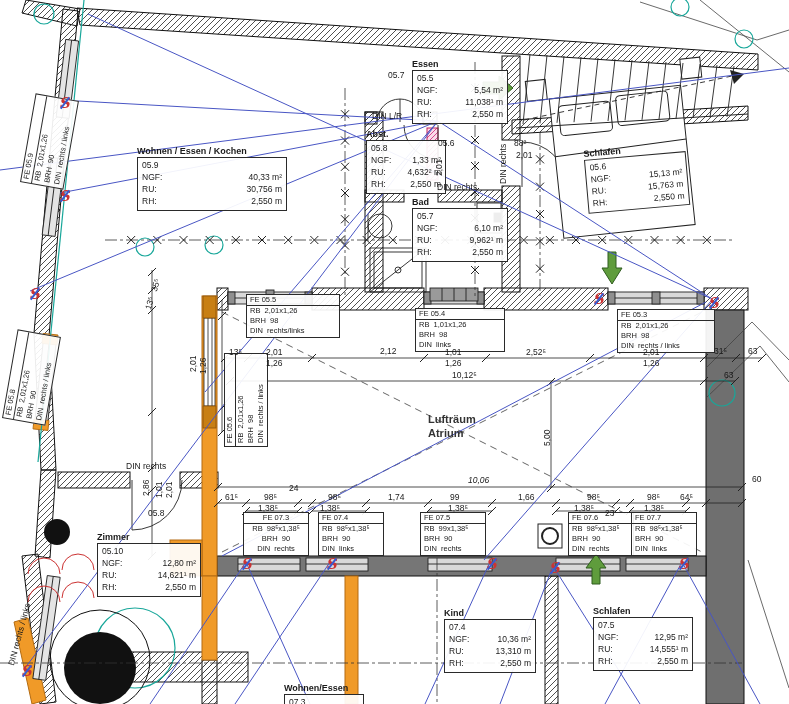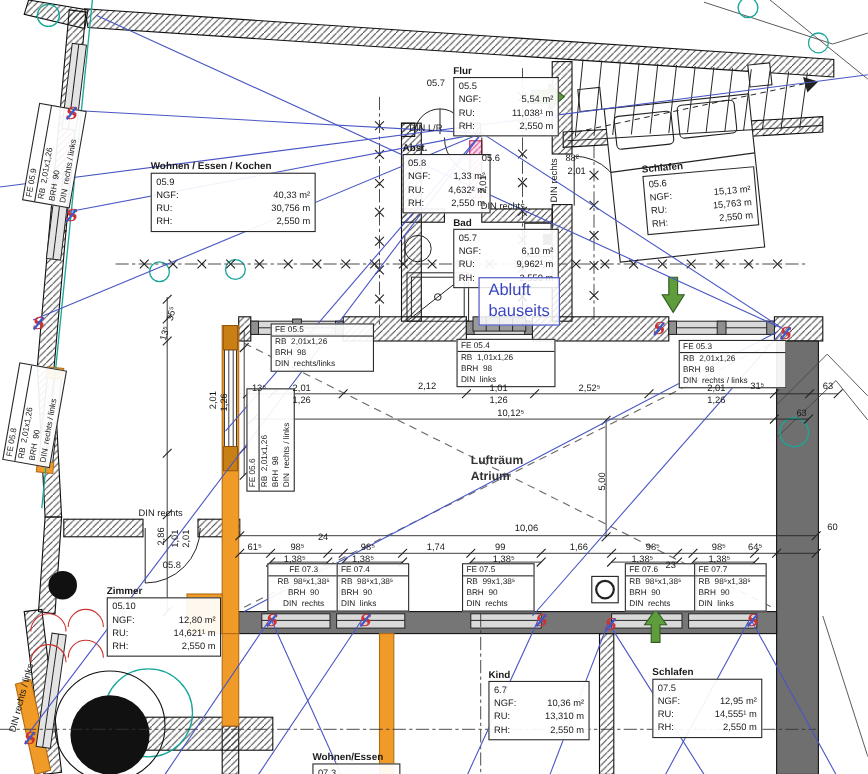--- a/index.html
+++ b/index.html
@@ -428,21 +428,21 @@
           <span>RU:</span>
           <span>30,756 m</span>
         </div>
         <div class="rrow">
           <span>RH:</span>
           <span>2,550 m</span>
         </div>
       </div>
     </div>
     <div class="abs" style="left: 412px; top: 59px;">
-      <div class="room-name">Flur</div>
+      <div class="room-name">Essen</div>
       <div class="room-box" style="width: 86px;">
         <div class="rrow">
           <span>05.5</span>
         </div>
         <div class="rrow">
           <span>NGF:</span>
           <span>5,54 m²</span>
         </div>
         <div class="rrow">
           <span>RU:</span>
@@ -531,21 +531,21 @@
         <div class="rrow">
           <span>RH:</span>
           <span>2,550 m</span>
         </div>
       </div>
     </div>
     <div class="abs" style="left: 444px; top: 608px;">
       <div class="room-name">Kind</div>
       <div class="room-box" style="width: 82px;">
         <div class="rrow">
-          <span>6.7</span>
+          <span>07.4</span>
         </div>
         <div class="rrow">
           <span>NGF:</span>
           <span>10,36 m²</span>
         </div>
         <div class="rrow">
           <span>RU:</span>
           <span>13,310 m</span>
         </div>
         <div class="rrow">
@@ -617,21 +617,21 @@
       <div class="fe-row">RB  2,01x1,26</div>
       <div class="fe-row">BRH  98</div>
       <div class="fe-row">DIN  rechts / links</div>
     </div>
     <div class="abs fe-box" style="left: 243px; top: 512px; width: 64px; text-align: center;">
       <div class="fe-row fe-head">FE 07.3</div>
       <div class="fe-row">RB  98⁵x1,38⁵</div>
       <div class="fe-row">BRH  90</div>
       <div class="fe-row">DIN  rechts</div>
     </div>
-    <div class="abs fe-box" style="left: 306px; top: 512px; width: 64px;">
+    <div class="abs fe-box" style="left: 318px; top: 512px; width: 64px;">
       <div class="fe-row fe-head">FE 07.4</div>
       <div class="fe-row">RB  98⁵x1,38⁵</div>
       <div class="fe-row">BRH  90</div>
       <div class="fe-row">DIN  links</div>
     </div>
     <div class="abs fe-box" style="left: 420px; top: 512px; width: 64px;">
       <div class="fe-row fe-head">FE 07.5</div>
       <div class="fe-row">RB  99x1,38⁵</div>
       <div class="fe-row">BRH  90</div>
       <div class="fe-row">DIN  rechts</div>
@@ -658,26 +658,26 @@
     <div class="abs dim" style="left: 516px; top: 150px;">2,01</div>
     <div class="abs dim" style="left: 229px; top: 347px;">13⁵</div>
     <div class="abs dim" style="left: 266px; top: 347px;">2,01</div>
     <div class="abs dim" style="left: 266px; top: 358px;">1,26</div>
     <div class="abs dim" style="left: 380px; top: 346px; text-align: center;">2,12</div>
     <div class="abs dim" style="left: 445px; top: 347px;">1,01</div>
     <div class="abs dim" style="left: 445px; top: 358px;">1,26</div>
     <div class="abs dim" style="left: 526px; top: 347px;">2,52⁵</div>
     <div class="abs dim" style="left: 643px; top: 347px;">2,01</div>
     <div class="abs dim" style="left: 643px; top: 358px;">1,26</div>
-    <div class="abs dim" style="left: 682px; top: 346px;">31⁵</div>
+    <div class="abs dim" style="left: 714px; top: 346px;">31⁵</div>
     <div class="abs dim" style="left: 748px; top: 346px;">63</div>
     <div class="abs dim" style="left: 452px; top: 370px;">10,12⁵</div>
     <div class="abs dim" style="left: 724px; top: 370px;">63</div>
     <div class="abs dim" style="left: 752px; top: 474px;">60</div>
-    <div class="abs dim" style="left: 468px; top: 475px;">10,06</div>
+    <div class="abs dim" style="left: 468px; top: 475px; font-style: italic;">10,06</div>
     <div class="abs dim" style="left: 542px; top: 446px; transform: rotate(-90deg);">5,00</div>
     <div class="abs dim" style="left: 149px; top: 290px; transform: rotate(-75deg);">35⁵</div>
     <div class="abs dim" style="left: 143px; top: 308px; transform: rotate(-75deg);">13⁵</div>
     <div class="abs dim" style="left: 188px; top: 372px; transform: rotate(-90deg);">2,01</div>
     <div class="abs dim" style="left: 198px; top: 374px; transform: rotate(-90deg);">1,26</div>
     <div class="abs dim" style="left: 126px; top: 461px;">DIN rechts</div>
     <div class="abs dim" style="left: 141px; top: 496px; transform: rotate(-90deg);">2,86</div>
     <div class="abs dim" style="left: 154px; top: 498px; transform: rotate(-90deg);">1,01</div>
     <div class="abs dim" style="left: 164px; top: 498px; transform: rotate(-90deg);">2,01</div>
     <div class="abs dim" style="left: 148px; top: 508px;">05.8</div>
@@ -691,24 +691,20 @@
     <div class="abs dim" style="left: 587px; top: 492px;">98⁵</div>
     <div class="abs dim" style="left: 605px; top: 508px;">23</div>
     <div class="abs dim" style="left: 647px; top: 492px;">98⁵</div>
     <div class="abs dim" style="left: 680px; top: 492px;">64⁵</div>
     <div class="abs dim" style="left: 258px; top: 503px;">1,38⁵</div>
     <div class="abs dim" style="left: 320px; top: 503px;">1,38⁵</div>
     <div class="abs dim" style="left: 448px; top: 503px;">1,38⁵</div>
     <div class="abs dim" style="left: 574px; top: 503px;">1,38⁵</div>
     <div class="abs dim" style="left: 644px; top: 503px;">1,38⁵</div>
     <div class="abs dim" style="left: 6px; top: 664px; transform: rotate(-75deg);">DIN rechts / links</div>
-    <div class="abs note-blue" style="left: 435px; top: 252px;">
-      <div class="">Abluft</div>
-      <div class="">bauseits</div>
-    </div>
     <div class="abs note-atrium" style="left: 428px; top: 413px;">
       <div class="">Lufträum</div>
       <div class="">Atrium</div>
     </div>
     <div class="abs s-mark" style="left: 60px; top: 96px;">S</div>
     <div class="abs s-mark" style="left: 60px; top: 189px;">S</div>
     <div class="abs s-mark" style="left: 30px; top: 287px;">S</div>
     <div class="abs s-mark" style="left: 594px; top: 292px;">S</div>
     <div class="abs s-mark" style="left: 709px; top: 296px;">S</div>
     <div class="abs s-mark" style="left: 242px; top: 557px;">S</div>

